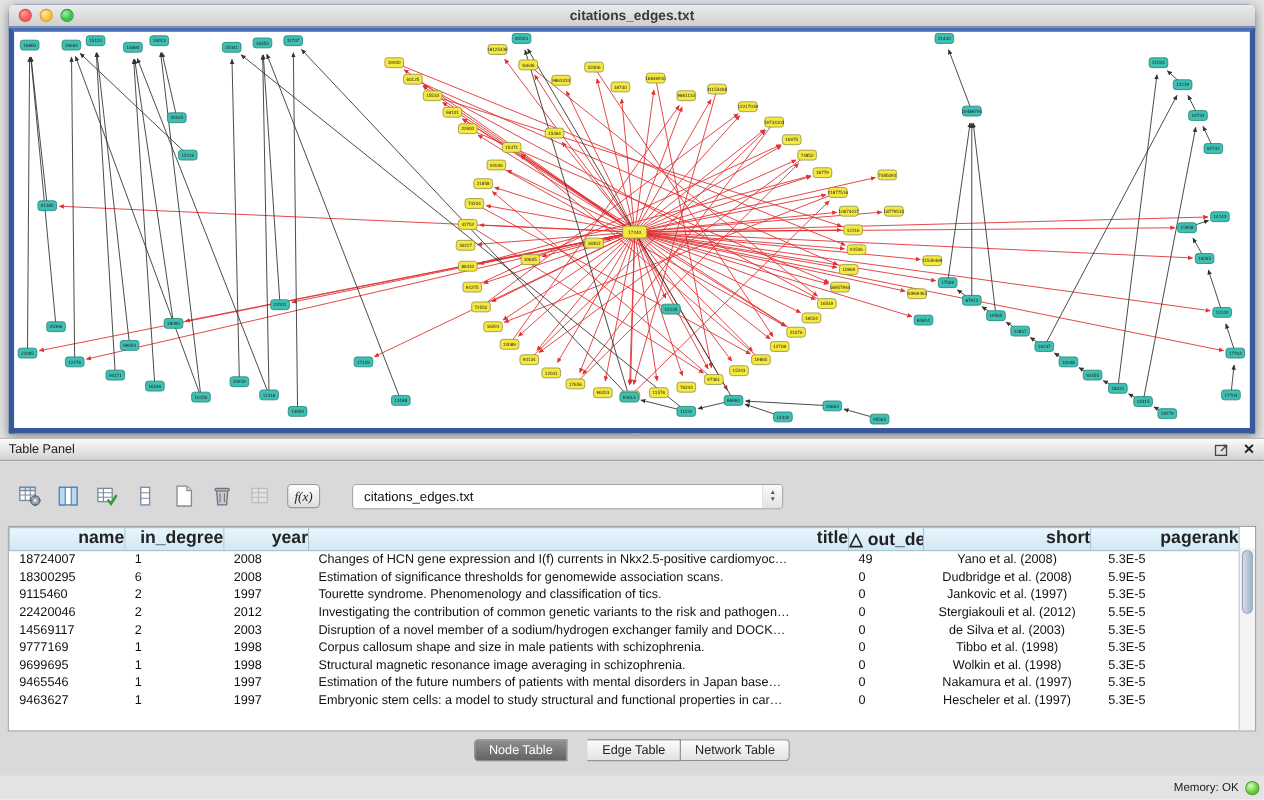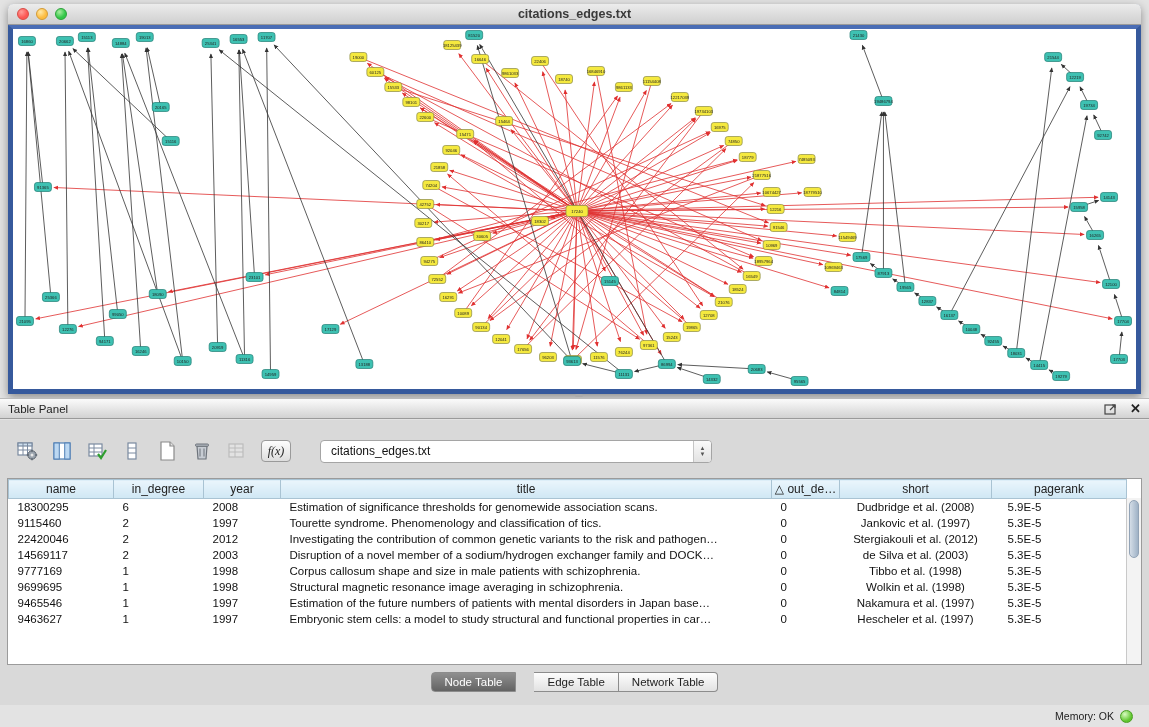--- a/index.html
+++ b/index.html
@@ -45,38 +45,38 @@
   .combo .combo-text { flex:1; padding-left:10px; }
   .combo .combo-arrows { width:18px; height:100%; border-left:1px solid #c5c5c5;
     display:flex; flex-direction:column; align-items:center; justify-content:center; gap:1px;
     background:linear-gradient(#fafafa,#e2e2e2); border-radius:0 3px 3px 0; }
   .combo .combo-arrows span { font-size:6px; color:#555; line-height:5px; }
 
   .table-wrap { position:relative; margin:12px 0 0 7px; width:1135px; height:187px;
     background:#fff; border:1px solid #9b9b9b; overflow:hidden; }
   table { border-collapse:collapse; table-layout:fixed; width:1118px; font-size:11.5px; }
   th { height:19px; background:linear-gradient(#eaf5fc,#cfe7f4); border:1px solid #a9c3d3;
-    font-weight:normal; color:#222; font-size:12px; text-align:center; overflow:hidden; white-space:nowrap; }
+    font-weight:bold; color:#222; font-size:16px; text-align:right; overflow:hidden; white-space:nowrap; }
   td { height:16px; padding:0 0 0 9px; color:#111; white-space:nowrap; overflow:hidden; text-overflow:ellipsis; }
   td:nth-child(6) { text-align:center; padding:0; }
   td:nth-child(7) { padding-left:16px; }
   .vscroll { position:absolute; right:0; top:19px; bottom:0; width:15px; background:#f3f3f3; border-left:1px solid #c9c9c9; }
   .vscroll .thumb { position:absolute; left:2px; top:2px; width:10px; height:58px; border-radius:6px;
     background:linear-gradient(90deg,#d4dde7,#9fb2c6); border:1px solid #92a3b6; }
 
   .tabs { display:flex; justify-content:center; margin-top:7px; }
   .tab { height:20px; padding:0 13px; font-size:11.5px; display:flex; align-items:center;
     border:1px solid #8c8c8c; background:linear-gradient(#fdfdfd,#e2e2e2); color:#222;text-align:right; }
   .tab.selected { background:linear-gradient(#8f8f8f,#636363); color:#fff; }
   .tab:first-child { border-radius:4px 0 0 4px; }
   .tab:last-child  { border-radius:0 4px 4px 0; border-left:none; }
   .tab:nth-child(2){ border-left:none;margin-left:18px; }
 
   .statusbar { position:absolute; left:0; bottom:0; width:100%; height:22px;
-    display:flex; align-items:center; justify-content:flex-end; padding-right:16px; gap:6px;
+    display:flex; align-items:center; justify-content:flex-end; padding-right:4px; gap:6px;
     font-size:10.5px; color:#222; }
   .mem-dot { width:13px; height:13px; border-radius:50%;
     background:radial-gradient(circle at 35% 30%, #d9fbc2, #5fc52e 65%); border:1px solid #47a021; }
 </style>
 </head>
 <body>
 
 <div class="graph-window">
   <div class="titlebar">
     <div class="lights">
@@ -801,20 +801,29 @@
             <th>in_degree</th>
             <th>year</th>
             <th>title</th>
             <th>△ out_de…</th>
             <th>short</th>
             <th>pagerank</th>
           </tr>
         </thead>
       <tbody id="table-body">
           <tr>
+            <td>18724007</td>
+            <td>1</td>
+            <td>2008</td>
+            <td>Changes of HCN gene expression and I(f) currents in Nkx2.5-positive cardiomyoc…</td>
+            <td>49</td>
+            <td>Yano et al. (2008)</td>
+            <td>5.3E-5</td>
+          </tr>
+          <tr>
             <td>18300295</td>
             <td>6</td>
             <td>2008</td>
             <td>Estimation of significance thresholds for genomewide association scans.</td>
             <td>0</td>
             <td>Dudbridge et al. (2008)</td>
             <td>5.9E-5</td>
           </tr>
           <tr>
             <td>9115460</td>

